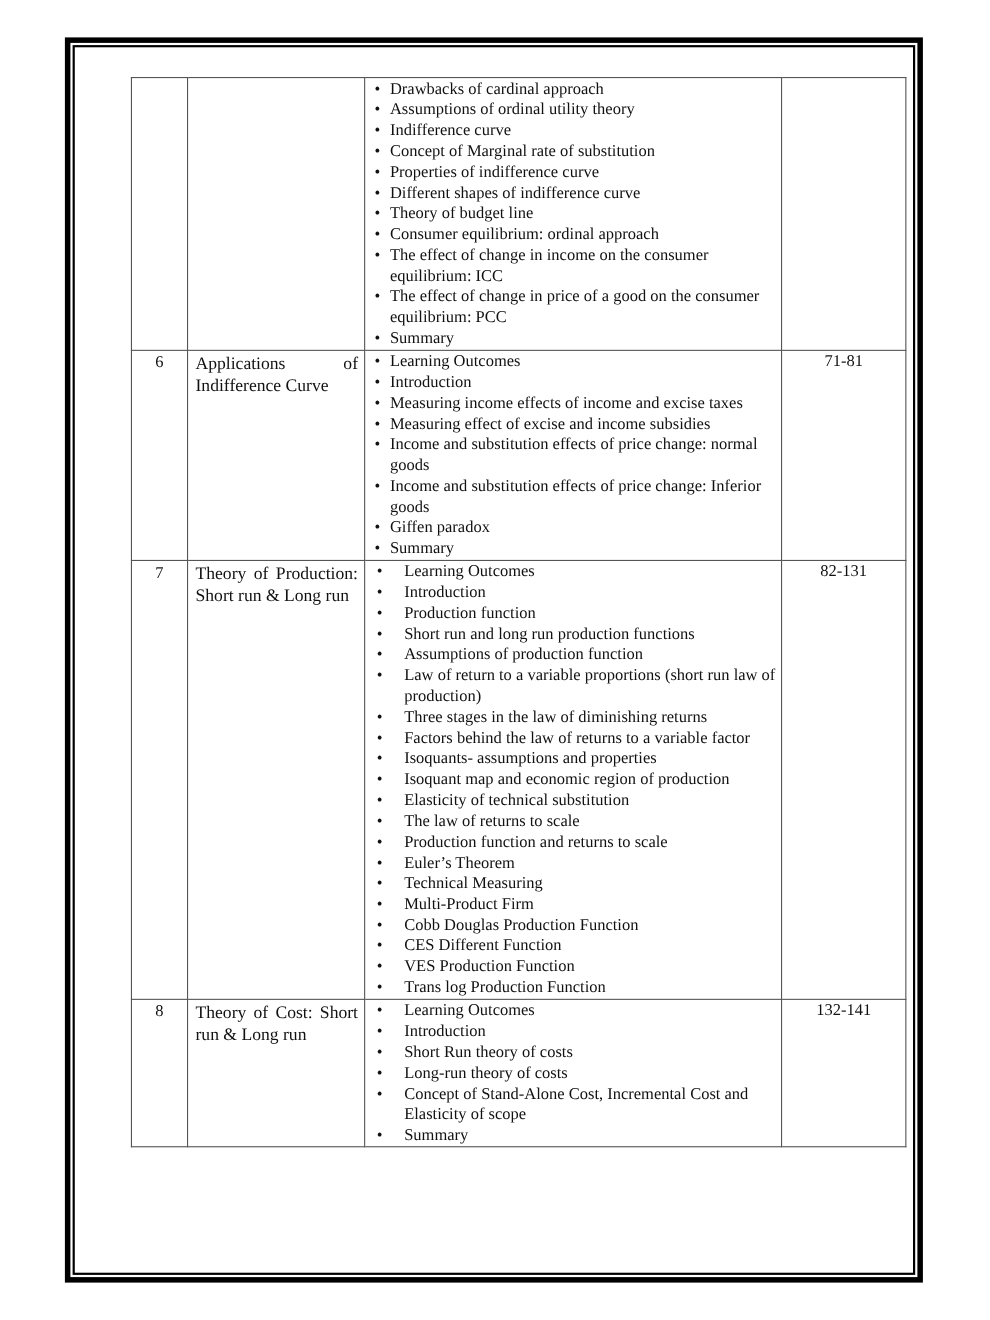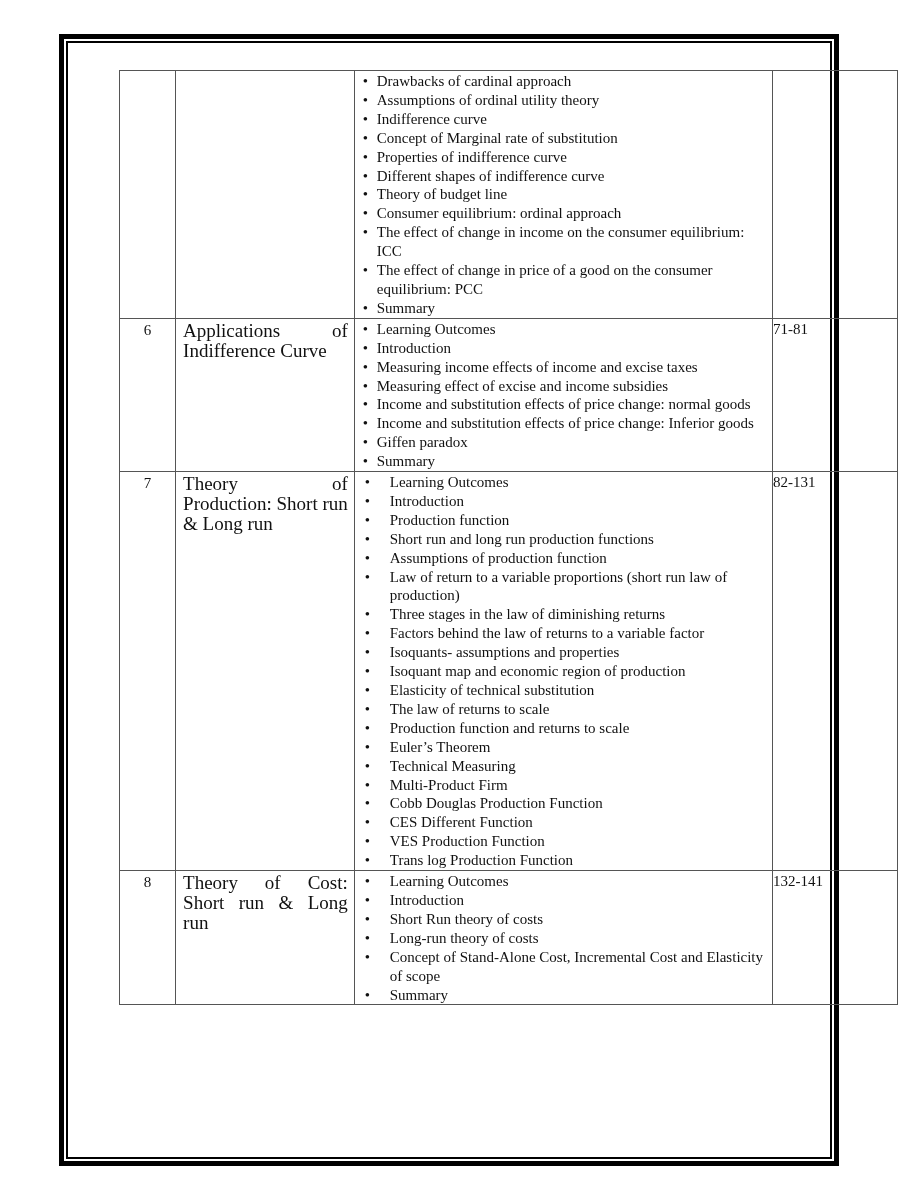--- a/index.html
+++ b/index.html
@@ -2,29 +2,29 @@
 <html><head>
 <meta charset="utf-8">
 <style>
   html, body { margin:0; padding:0; background:#ffffff; }
   body { width:900px; height:1200px; position:relative; overflow:hidden;
          font-family:"Liberation Serif", serif; color:#111; }
   .frame-outer { position:absolute; left:59px; top:34px; width:770px; height:1122px;
                  border:5px solid #000; }
   .frame-inner { position:absolute; left:66px; top:41px; width:762px; height:1114px;
                  border:2px solid #000; }
-  table.syllabus { position:absolute; left:119px; top:70px; width:779px;
+  table.syllabus { position:absolute; left:119px; top:70px; width:705px;
                    border-collapse:collapse; font-size:15px; line-height:18.9px; }
   table.syllabus td { border:1px solid #555; vertical-align:top; padding:0; }
   td.col-no { width:47px; text-align:center; padding-top:2px !important; }
   td.col-title { width:139px; padding:2px 6px 0 7px !important; text-align:justify;
-                 font-size:19px; line-height:20px; }
+                 font-size:16px; line-height:20px; }
   td.col-title span { display:block; text-align:justify; text-align-last:left; }
   td.col-topics { width:347px; padding:1px 4px 0 6px !important; }
-  td.col-pages { width:106px; padding-top:1px !important; }
+  td.col-pages { width:106px; text-align:center; padding-top:1px !important; }
   ul.topics { list-style:none; margin:0; padding:0; }
   ul.topics li { position:relative; padding-left:16px; }
   ul.topics li::before { content:"\2022"; position:absolute; left:2px; top:0; font-size:15px; }
   ul.topics.wide li { padding-left:29px; }
   ul.topics.wide li::before { left:4px; }
 </style>
 </head>
 <body>
 
 <div class="frame-outer"></div>

